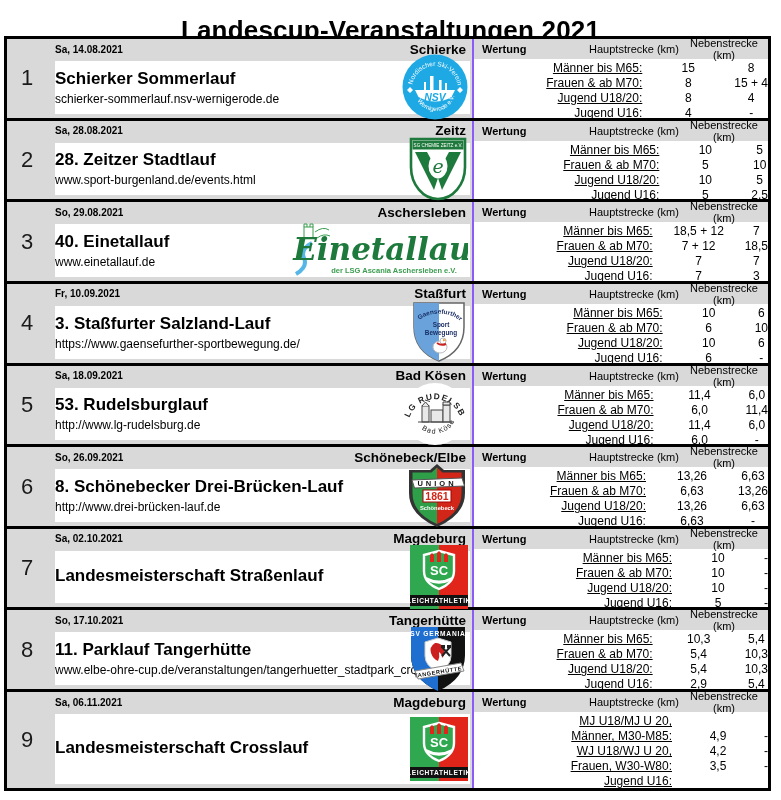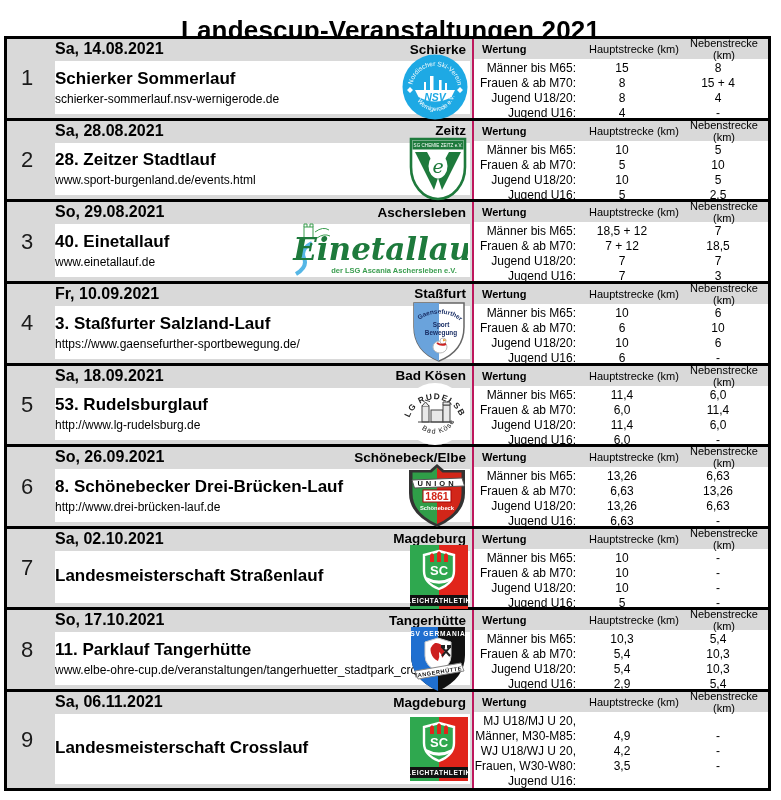--- a/index.html
+++ b/index.html
@@ -5,35 +5,35 @@
   html,body { margin:0; padding:0; background:#fff; }
   body { width:781px; height:800px; position:relative; font-family:"Liberation Sans",sans-serif; color:#000; }
   .page-title { text-align:center; font-size:26px; font-weight:bold; padding-top:15px; letter-spacing:0.2px; }
   .cuptable { position:absolute; left:4px; top:36px; width:767px; height:755px; border:3px solid #000; box-sizing:border-box; display:flex; flex-direction:column; background:#d9d9d9; }
   .event { flex:1 1 0; display:flex; border-top:3px solid #000; background:#d9d9d9; min-height:0; }
   .event:first-child { border-top:none; }
   .event.tall { flex:1.22 1 0; }
   .numcol { width:40px; display:flex; align-items:center; justify-content:center; font-size:22px; color:#1a1a1a; flex:none; }
   .mid { flex:1; display:flex; flex-direction:column; min-width:0; position:relative; }
   .bar { height:20px; flex:none; display:flex; align-items:center; justify-content:space-between; padding:0 6px 0 8px; }
-  .date-label { font-weight:bold; font-size:16px; }
+  .date-label { font-weight:bold; font-size:10px; }
   .city-label { font-weight:bold; font-size:13.5px; }
   .content { flex:1; background:#fff; margin:2px 2px 4px 8px; position:relative; display:flex; align-items:center; overflow:visible; }
   .textblock { padding-right:116px; }
   .event-name { font-size:17px; font-weight:bold; white-space:nowrap; }
   .event-url { font-size:12px; margin-top:3px; white-space:nowrap; }
   .logo-box { position:absolute; right:2px; top:50%; transform:translateY(-50%); line-height:0; z-index:2; }
-  .rightpanel { width:294px; flex:none; border-left:2px solid #be185d; display:flex; flex-direction:column; background:#fff; }
+  .rightpanel { width:294px; flex:none; border-left:2px solid #8b5cf6; display:flex; flex-direction:column; background:#fff;align-items:flex-end; }
   .whead { height:20px; flex:none; background:#d9d9d9; display:flex; align-items:center; font-size:11px; }
   .whead .w1 { width:102px; padding-left:8px; font-weight:bold; box-sizing:border-box; }
   .whead .w2 { width:92px; text-align:center;margin-left:12px; }
   .whead .w3 { flex:1; text-align:center; }
   .wbody { flex:1; display:flex; flex-direction:column; justify-content:center; font-size:12px; padding:2px 0; }
   .wrow { display:flex; line-height:15px; }
-  .wrow .wl { width:102px; text-align:right; padding-right:0; box-sizing:border-box; }
+  .wrow .wl { width:102px; text-align:right; padding-right:0; box-sizing:border-box;text-decoration:underline; }
   .wrow .wh { width:92px; text-align:center; }
   .wrow .wn { flex:1; text-align:center; }
 </style>
 </head>
 <body>
 
 <div class="page-title">Landescup-Veranstaltungen 2021</div>
 
 <div class="cuptable" id="events-host">
     <section class="event">

